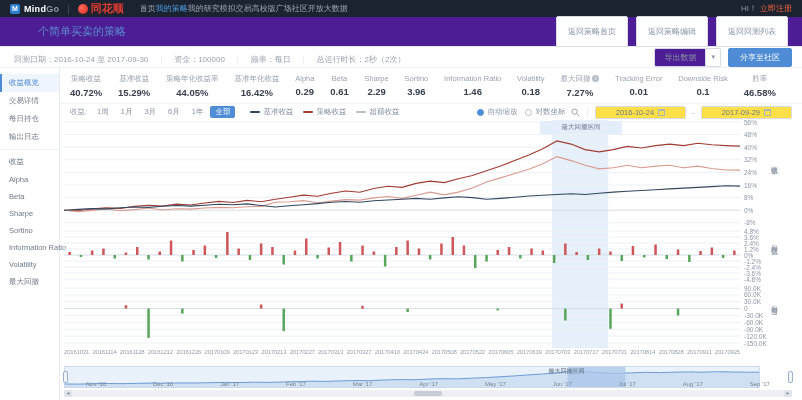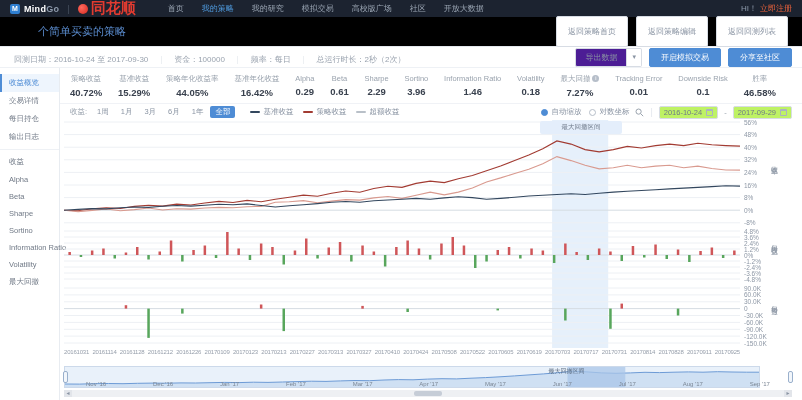--- a/index.html
+++ b/index.html
@@ -6,28 +6,28 @@
   html,body { width:802px; height:400px; overflow:hidden; background:#fff;
     font-family:"Liberation Sans","DejaVu Sans",sans-serif; }
   
   .topnav { height:17px; background:#1c2330; display:flex; align-items:center; padding:0 10px; }
   .logo-m { width:10px; height:10px; border-radius:2px; background:#2f7fd1; color:#fff;
     font-size:7px; font-weight:bold; text-align:center; line-height:10px; margin-right:4px; }
   .brand { font-size:9px; font-weight:bold; color:#fff; letter-spacing:.3px; }
   .brand .g2 { color:#8e9aab; }
   .nav-divider { color:#47505f; margin:0 8px; font-size:9px; }
   .ths-icon { width:10px; height:10px; border-radius:50%; background:radial-gradient(circle at 35% 35%, #ff6a5e, #d5281e); margin-right:3px; }
-  .ths-text { color:#e23b30; font-size:15px; font-weight:bold; margin-right:14px; }
-  .nav-menu { display:flex; gap:18px; margin-left:18px; }
+  .ths-text { color:#e23b30; font-size:11px; font-weight:bold; margin-right:14px; }
+  .nav-menu { display:flex; margin-left:2px; }
   .nav-item { font-size:8px; color:#9aa5b3; cursor:pointer; }
   .nav-item.active { color:#4f9bde; }
   .topnav-right { margin-left:auto; font-size:8px; color:#8e9aab; display:flex; gap:3px; align-items:center; }
   .user-link { color:#f0643c; cursor:pointer; }
   
-  .titlebar { height:30px; background:#000000; border-bottom:1px solid #e4e8ee;
+  .titlebar { height:30px; background:#4c1d95; border-bottom:1px solid #e4e8ee;
     display:flex; align-items:center; padding:0 14px 0 38px; }
   .page-title { color:#5b8dd0; font-size:11px; }
   .hdr-actions { margin-left:auto; display:flex; gap:8px; }
   .hdr-btn { background:#fff; border:1px solid #d7dce4; border-radius:2px; color:#8a94a3;
     font-size:8px; padding:9px 11px; cursor:pointer; font-family:inherit; }
   
   .paramsbar { height:21px; background:#fff; border-bottom:1px solid #eef1f5;
     display:flex; align-items:center; padding:0 10px 0 14px; }
   .param-item { font-size:8px; color:#9aa3af; }
   .param-sep { color:#dfe4ea; font-size:8px; margin:0 9px; }
@@ -62,21 +62,21 @@
   .range-chip.active { background:#4e8cd5; color:#fff; }
   .legend { display:flex; gap:10px; margin-left:10px; }
   .legend-item { display:flex; align-items:center; gap:3px; font-size:7.5px; color:#8a94a3; cursor:pointer; }
   .legend-dash { width:10px; height:2px; border-radius:1px; }
   .controls-right { margin-left:auto; display:flex; align-items:center; gap:6px; }
   .cb { display:flex; align-items:center; gap:3px; font-size:7.5px; color:#8a94a3; cursor:pointer; }
   .cb-dot { width:7px; height:7px; border-radius:50%; border:1px solid #b6bec9; background:#fff; }
   .cb-dot.checked { background:#4e8cd5; border-color:#4e8cd5; }
   .vsep { color:#e2e6ec; font-size:9px; }
   .date-box { display:flex; align-items:center; gap:4px; border:1px solid #d7dce4; border-radius:2px;
-    background:#bef264; font-size:7.5px; color:#6f7a88; padding:1px 4px; cursor:pointer; }
+    background:#fde047; font-size:7.5px; color:#6f7a88; padding:1px 20px; cursor:pointer; }
   .cal { width:7px; height:7px; border:1px solid #aab3bf; border-top:2px solid #aab3bf; border-radius:1px; }
   .dash { font-size:7.5px; color:#9aa3ae; }
   
   .chart-region { position:relative; height:240px; }
   #main-svg { position:absolute; left:4px; top:0; }
   .x-axis { position:absolute; left:4px; top:229px; width:676px; display:flex; justify-content:space-between; }
   .x-axis span { font-size:6px; color:#98a0ac; letter-spacing:-.2px; white-space:nowrap; }
   .axis-label { position:absolute; font-size:6.5px; color:#8d97a5; left:684px; white-space:nowrap; }
   .axis-title { position:absolute; left:709px; writing-mode:vertical-rl; font-size:7px; color:#8d97a5; letter-spacing:1px; }
   .dd-tooltip { position:absolute; top:1px; left:480px; width:82px; text-align:center;
@@ -131,21 +131,20 @@
     </div>
 </div>
 
 <div class="paramsbar">
   <span id="params-list"><span class="param-item">回测日期：2016-10-24 至 2017-09-30</span><span class="param-sep">｜</span><span class="param-item">资金：100000</span><span class="param-sep">｜</span><span class="param-item">频率：每日</span><span class="param-sep">｜</span><span class="param-item">总运行时长：2秒（2次）</span></span>
   <div class="params-right">
     <span class="export-group">
       <button class="export-main">导出数据</button>
       <button class="export-caret">▾</button>
     </span>
-    <button class="blue-btn">开启模拟交易</button>
     <button class="blue-btn">分享至社区</button>
   </div>
 </div>
 
 <div class="content">
   <div class="sidebar">
       <div class="side-item active">收益概览</div>
       <div class="side-item">交易详情</div>
       <div class="side-item">每日持仓</div>
       <div class="side-item">输出日志</div>

